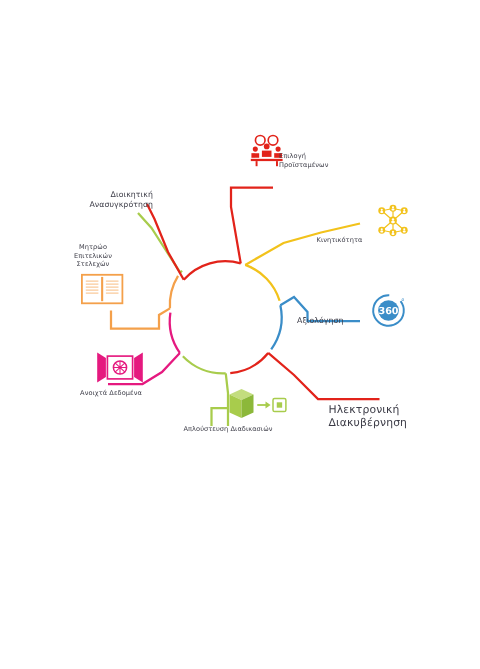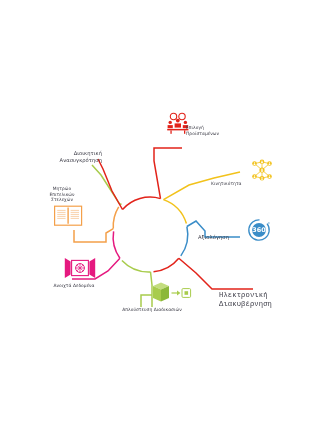--- a/index.html
+++ b/index.html
@@ -4,21 +4,21 @@
 <style>
   html,body{margin:0;padding:0;}
   body{
     width:320px;height:446px;
     background:#ffffff;
     font-family:"DejaVu Sans","Liberation Sans",sans-serif;
     overflow:hidden;
     position:relative;
   }
   #diagram-stage{
-    position:absolute;left:0;top:0;width:320px;height:364px;margin-top:23px;
+    position:absolute;left:0;top:0;width:320px;height:364px;
   }
   svg#mindmap{position:absolute;left:0;top:0;width:320px;height:446px;}
   .node-label{
     position:absolute;
     color:#3b3b46;
     line-height:1.25;
     white-space:pre-line;
     pointer-events:none;
   }
   .lbl-sm{font-size:4.4px;letter-spacing:.05px;}
@@ -165,21 +165,21 @@
 
   </svg>
 
   <div class="node-label lbl-sm ta-l" style="left:186px;top:102px;">Επιλογή
 Προϊσταμένων</div>
 
   <div class="node-label lbl-sm ta-l" style="left:211px;top:158px;">Κινητικότητα</div>
 
   <div class="node-label lbl-md ta-l" style="left:198px;top:211px;">Αξιολόγηση</div>
 
-  <div class="node-label lbl-lg ta-l" style="left:219px;top:268px;font-family:Liberation Mono, monospace;">Ηλεκτρονική
+  <div class="node-label lbl-lg ta-l" style="left:219px;top:268px;">Ηλεκτρονική
 Διακυβέρνηση</div>
 
   <div class="node-label lbl-sm ta-c" style="left:104px;top:284px;width:96px;">Απλούστευση Διαδικασιών</div>
 
   <div class="node-label lbl-sm ta-c" style="left:40px;top:260px;width:68px;">Ανοιχτά Δεδομένα</div>
 
   <div class="node-label lbl-sm ta-c" style="left:36px;top:163px;width:52px;">Μητρώο
 Επιτελικών
 Στελεχών</div>
 

